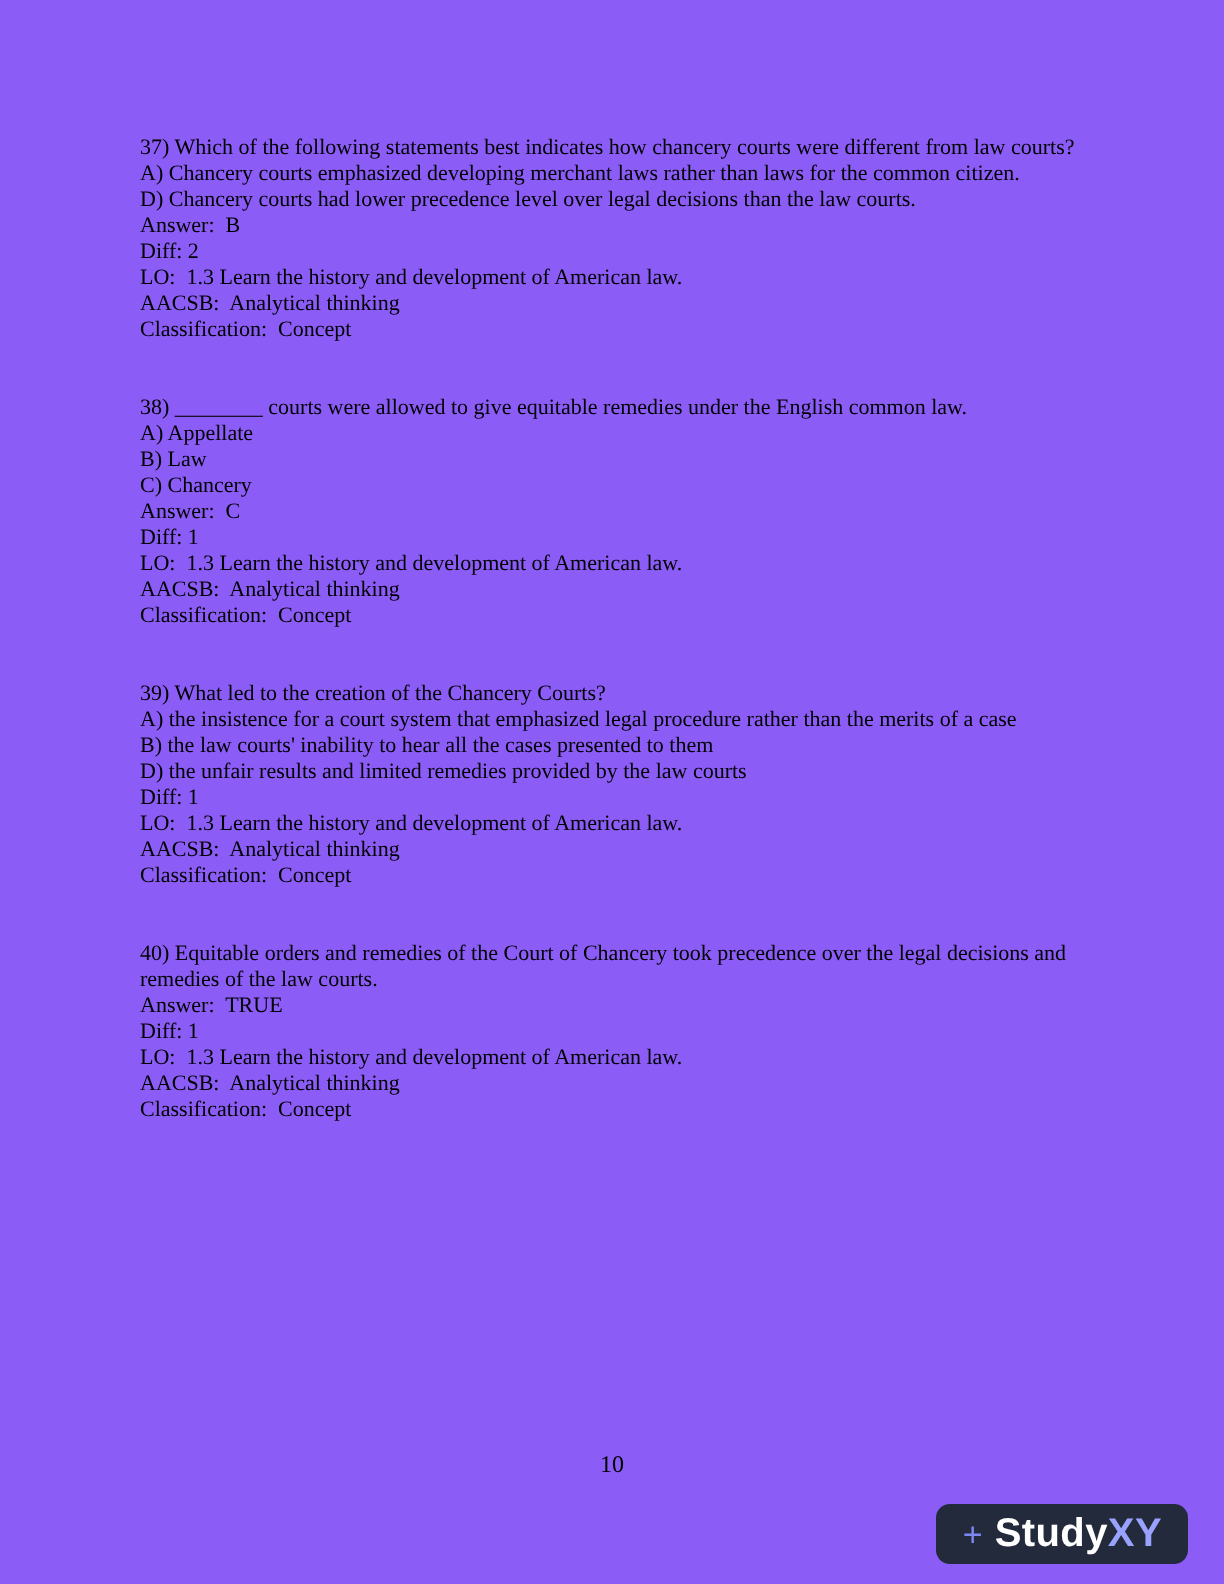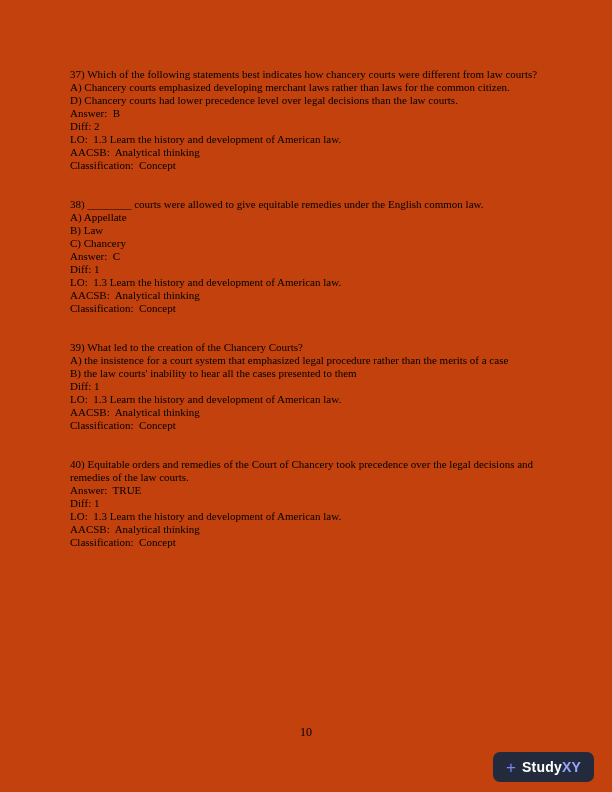--- a/index.html
+++ b/index.html
@@ -4,21 +4,21 @@
 <style>
   html, body {
     margin: 0;
     padding: 0;
     background: #ffffff;
   }
   .page {
     position: relative;
     width: 612px;
     height: 792px;
-    background: #c2410c;
+    background: #8b5cf6;
     overflow: hidden;
     font-family: "Liberation Serif", "DejaVu Serif", serif;
     font-size: 11px;
     color: #000000;
   }
   .content {
     position: absolute;
     top: 68px;
     left: 70px;
     width: 470px;
@@ -55,21 +55,21 @@
     cursor: pointer;
   }
   .brand-plus {
     font-size: 17px;
     font-weight: 400;
     color: #7d86f2;
     margin-right: 6px;
     line-height: 1;
   }
   .brand-text {
-    font-size: 14px;
+    font-size: 20px;
     font-weight: 700;
     color: #ffffff;
     letter-spacing: 0.2px;
   }
   .brand-xy {
     color: #9aa2ff;
   }
 </style>
 </head>
 <body>
@@ -95,20 +95,21 @@
         <p class="line">Answer:  C</p>
         <p class="line">Diff: 1</p>
         <p class="line">LO:  1.3 Learn the history and development of American law.</p>
         <p class="line">AACSB:  Analytical thinking</p>
         <p class="line">Classification:  Concept</p>
       </div>
       <div class="question">
         <p class="line">39) What led to the creation of the Chancery Courts?</p>
         <p class="line">A) the insistence for a court system that emphasized legal procedure rather than the merits of a case</p>
         <p class="line">B) the law courts' inability to hear all the cases presented to them</p>
+        <p class="line">D) the unfair results and limited remedies provided by the law courts</p>
         <p class="line">Diff: 1</p>
         <p class="line">LO:  1.3 Learn the history and development of American law.</p>
         <p class="line">AACSB:  Analytical thinking</p>
         <p class="line">Classification:  Concept</p>
       </div>
       <div class="question">
         <p class="line">40) Equitable orders and remedies of the Court of Chancery took precedence over the legal decisions and remedies of the law courts.</p>
         <p class="line">Answer:  TRUE</p>
         <p class="line">Diff: 1</p>
         <p class="line">LO:  1.3 Learn the history and development of American law.</p>

